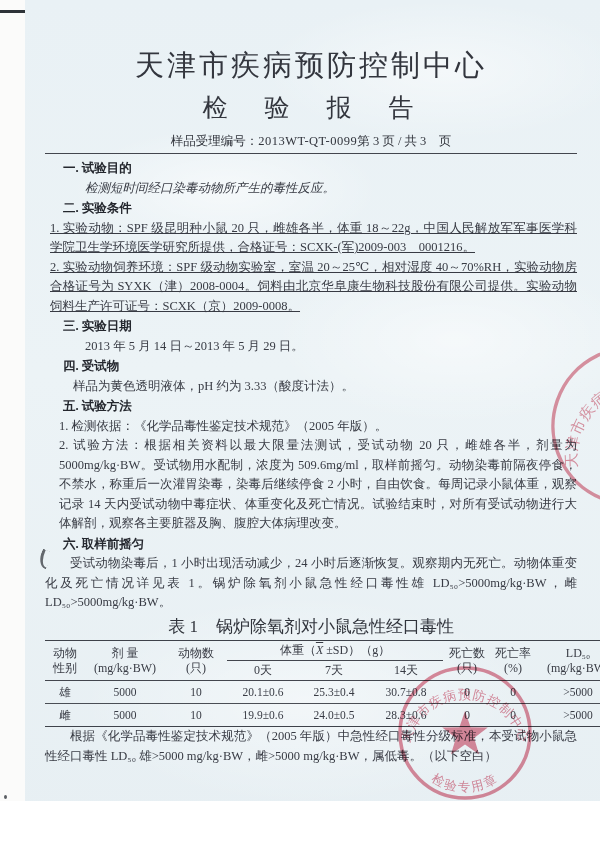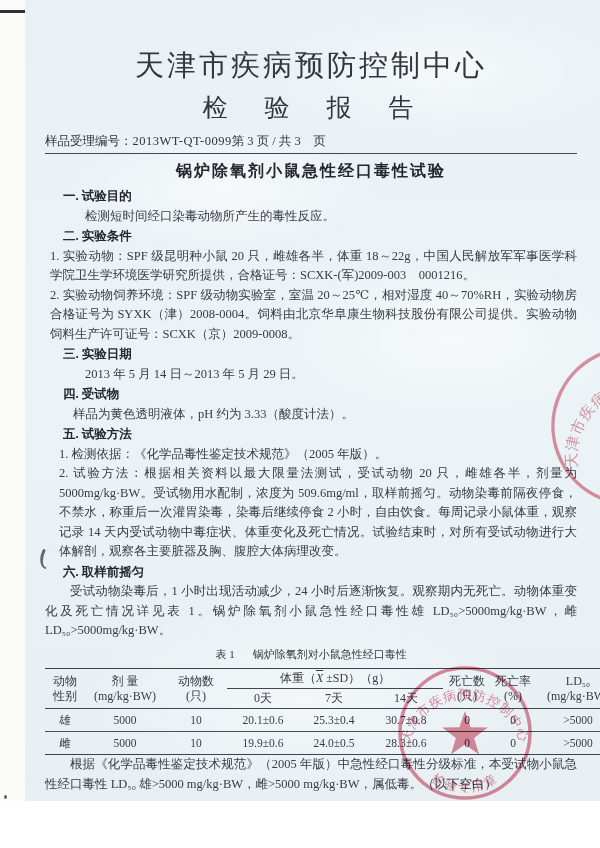--- a/index.html
+++ b/index.html
@@ -39,40 +39,40 @@
   
   .org-title{
     text-align:center;font-size:29px;letter-spacing:3px;color:#33363e;
     font-weight:500;
   }
   .report-title{
     text-align:center;font-size:25px;letter-spacing:6px;color:#33363e;
     margin-top:5px;font-weight:500;
   }
   .meta-row{
-    display:flex;justify-content:flex-start;align-items:baseline;
+    display:flex;justify-content:center;align-items:baseline;
     font-size:12.5px;margin-top:9px;color:#31343c;
   }
   .meta-row .num{letter-spacing:.5px;}
   .rule{border:none;border-top:1.6px solid #43464e;margin:3px 0 0 0;}
   .doc-title{
     text-align:center;font-weight:bold;font-size:16px;letter-spacing:2px;
     margin-top:7px;color:#24272e;
   }
 
   
   .body-text{font-size:12.5px;line-height:19.5px;margin-top:5px;}
   .sec-h{font-weight:bold;color:#24272e;margin:1px 0 0 18px;}
   .p-indent{margin:0 0 0 40px;}
-  .p-item{margin:0 0 0 5px;text-align:justify;}
+  .p-item{margin:0 0 0 5px;text-align:justify;text-decoration:underline;}
   .p-item2{margin:0 0 0 14px;text-align:justify;}
   .p-result{margin:0;text-indent:2em;text-align:justify;}
 
   
-  .tcaption{text-align:center;font-size:11px;margin-top:4px;color:#31343c;}
+  .tcaption{text-align:center;font-size:17px;margin-top:4px;color:#31343c;}
   .tcaption .tcap-title{margin-left:18px;}
   table.tox{
     border-collapse:collapse;width:100%;margin-top:4px;
     font-size:11.5px;color:#383b44;table-layout:fixed;
     border-top:1.5px solid #3e424a;border-bottom:1.5px solid #3e424a;
   }
   table.tox th{font-weight:normal;padding:2px 0;text-align:center;vertical-align:middle;line-height:15px;font-size:12px;}
   table.tox td{padding:4px 0;text-align:center;line-height:14px;}
   table.tox thead th{border-bottom:1px solid #43464e;}
   table.tox thead th.wspan{border-bottom:1px solid #43464e;}
@@ -104,26 +104,25 @@
 
     <div class="meta-row">
       <span>
         <span>样品受理编号：</span><span class="num">2013WT-QT-0099</span>
       </span>
       <span>第 3 页 / 共 3　页</span>
     </div>
 
     <hr class="rule">
 
-    <div class="doc-title">锅炉除氧剂小鼠急性经口毒性试验</div>
 
     <div class="body-text">
 
       <div class="sec-h">一. 试验目的</div>
-      <p class="p-indent" style="margin:0 0 0 40px;">检测短时间经口染毒动物所产生的毒性反应。</p>
+      <p class="p-indent" style="margin:0 0 0 40px;font-style:italic;">检测短时间经口染毒动物所产生的毒性反应。</p>
 
       <div class="sec-h">二. 实验条件</div>
       <p class="p-item">1. 实验动物：SPF 级昆明种小鼠 20 只，雌雄各半，体重 18～22g，中国人民解放军军事医学科学院卫生学环境医学研究所提供，合格证号：SCXK-(军)2009-003　0001216。</p>
       <p class="p-item">2. 实验动物饲养环境：SPF 级动物实验室，室温 20～25℃，相对湿度 40～70%RH，实验动物房合格证号为 SYXK（津）2008-0004。饲料由北京华阜康生物科技股份有限公司提供。实验动物饲料生产许可证号：SCXK（京）2009-0008。</p>
 
       <div class="sec-h">三. 实验日期</div>
       <p class="p-indent">2013 年 5 月 14 日～2013 年 5 月 29 日。</p>
 
       <div class="sec-h">四. 受试物</div>
       <p class="p-indent" style="margin-left:28px;">样品为黄色透明液体，pH 约为 3.33（酸度计法）。</p>

